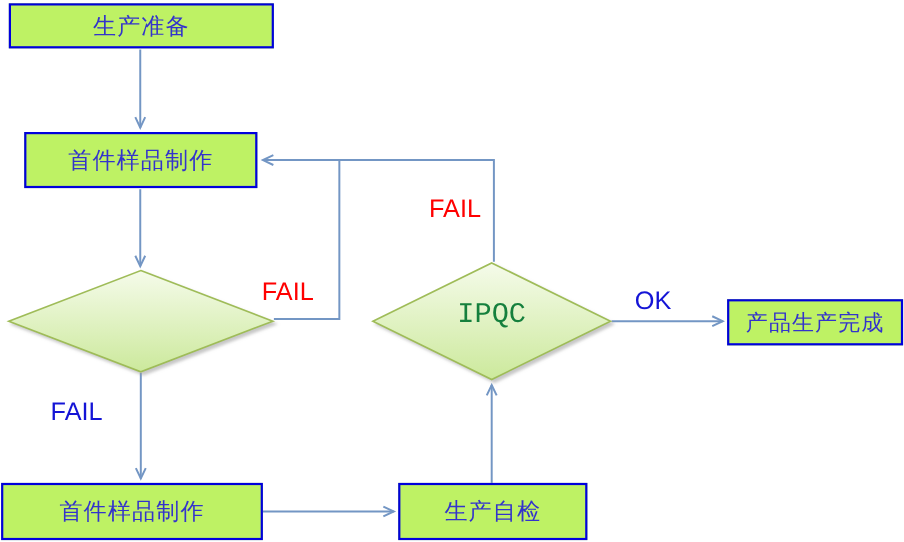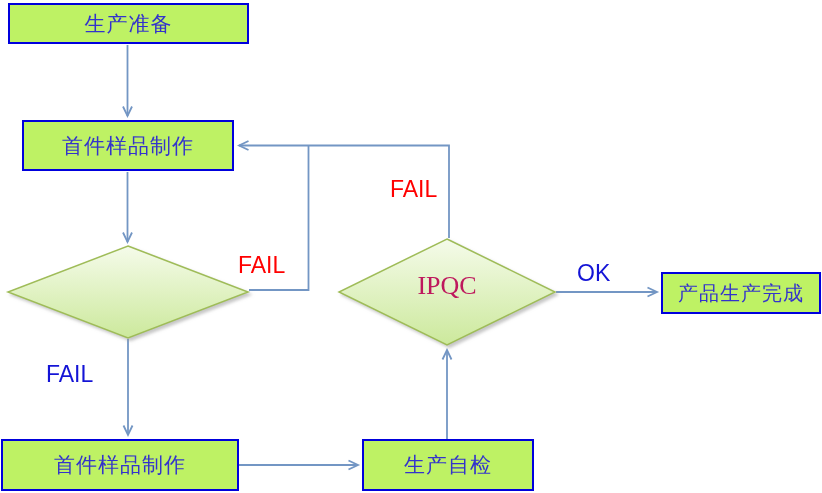--- a/index.html
+++ b/index.html
@@ -28,21 +28,21 @@
   .rect-normal-production{left:1px;top:439px;width:238px;height:52px;}
   .rect-self-inspection{left:362px;top:439px;width:172px;height:52px;}
   .rect-complete{left:661px;top:272px;width:160px;height:42px;font-size:20px;}
   .diamond-label{
     position:absolute;
     color:#2929CC;
     text-align:center;
     font-family:"Liberation Serif","DejaVu Serif",serif;
   }
   .d1-label{left:72px;top:268px;width:112px;font-size:20px;line-height:24px;letter-spacing:1px;}
-  .ipqc-label{left:397px;top:271px;width:100px;font-size:26px;font-family:Liberation Serif, serif;color:#be185d;}
+  .ipqc-label{left:397px;top:271px;width:100px;font-size:26px;font-family:Liberation Mono, monospace;color:#15803d;}
   .edge-label{
     position:absolute;
     font-size:23px;
     font-family:"Liberation Sans","DejaVu Sans",sans-serif;
   }
   .lbl-fail{color:#FF0000;}
   .lbl-blue{color:#1414D6;}
   .lbl-fail-top{left:390px;top:176px;}
   .lbl-fail-left{left:238px;top:252px;}
   .lbl-fass{left:46px;top:361px;}

